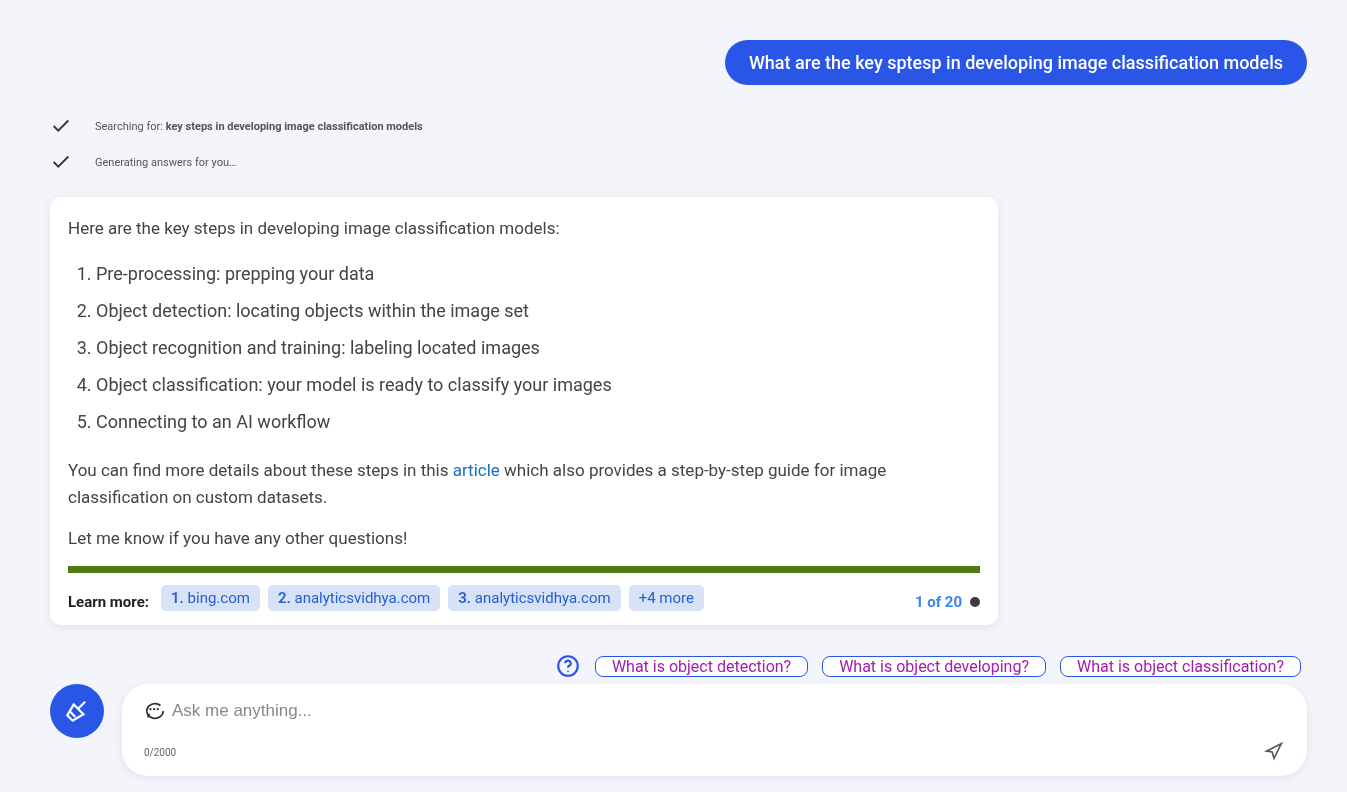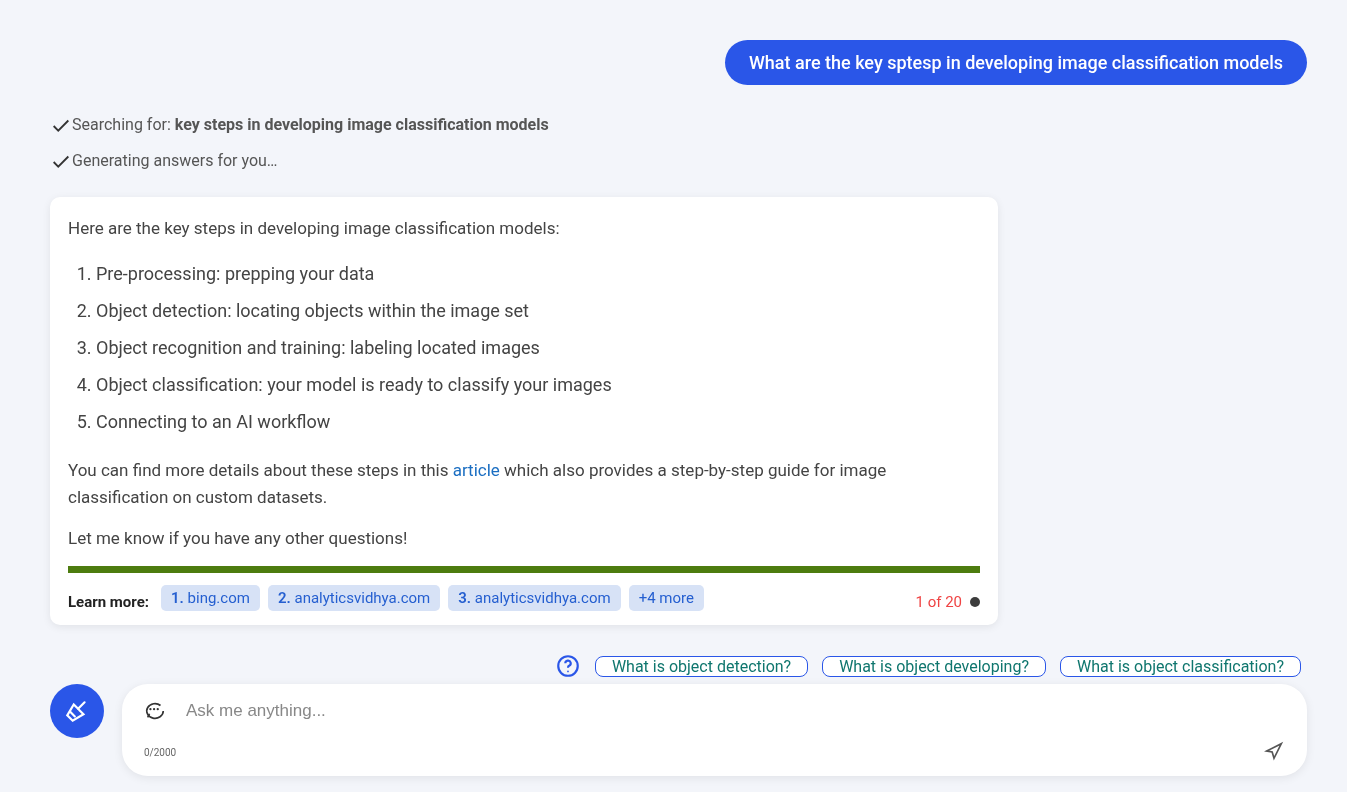--- a/index.html
+++ b/index.html
@@ -27,24 +27,24 @@
   color: #fff;
   border-radius: 26px;
   padding: 12px 24px;
   font-size: 18px;
   font-weight: 500;
   max-width: 90%;
   text-align: right;
 }
 .status-line {
   display: flex;
-  align-items: flex-start;
-  gap: 0;
+  align-items: center;
+  gap: 23px;
   margin-bottom: 14px;
-  font-size: 16px;
+  font-size: 11px;
   color: #555;
 }
 .status-line svg { flex-shrink: 0; }
 .response-card {
   background: #fff;
   border-radius: 10px;
   box-shadow: 0 2px 8px rgba(0,0,0,0.08);
   padding: 18px 18px 0 18px;
   margin-top: 24px;
   width: 948px;
@@ -80,40 +80,40 @@
   color: #255fd0;
   padding: 4px 10px;
   border-radius: 5px;
   font-size: 15px;
   cursor: pointer;
 }
 .learn-chip .n { font-weight: 600; }
 .counter {
   margin-left: auto;
   font-size: 15px;
-  font-weight: 400;
-  color: #ef4444;
+  font-weight: 700;
+  color: #3b82f6;
   display: flex;
   align-items: center;
   gap: 8px;
 }
 .counter .dot {
   width: 10px; height: 10px; background: #3c3c3c; border-radius: 50%;
 }
 .suggest-row {
   display: flex;
   justify-content: flex-end;
   align-items: center;
   gap: 14px;
   margin-top: 28px;
   padding-right: 6px;
 }
 .suggest-chip {
   border: 1px solid #2a56e8;
-  color: #0f766e;
+  color: #a21caf;
   background: #fff;
   border-radius: 8px;
   padding: 0 16px;
   font-size: 16px;
   cursor: pointer;
 }
 .qmark {
   display: flex;
   align-items: center;
   justify-content: center;
@@ -141,21 +141,21 @@
   flex: 1;
   background: #fff;
   border-radius: 26px;
   box-shadow: 0 2px 10px rgba(0,0,0,0.08);
   padding: 16px 22px 12px 22px;
   position: relative;
 }
 .input-top {
   display: flex;
   align-items: center;
-  gap: 20px;
+  gap: 6px;
 }
 .input-top input {
   border: none;
   outline: none;
   font-size: 17px;
   flex: 1;
   color: #333;
   background: transparent;
 }
 .input-top input::placeholder { color: #888; }

